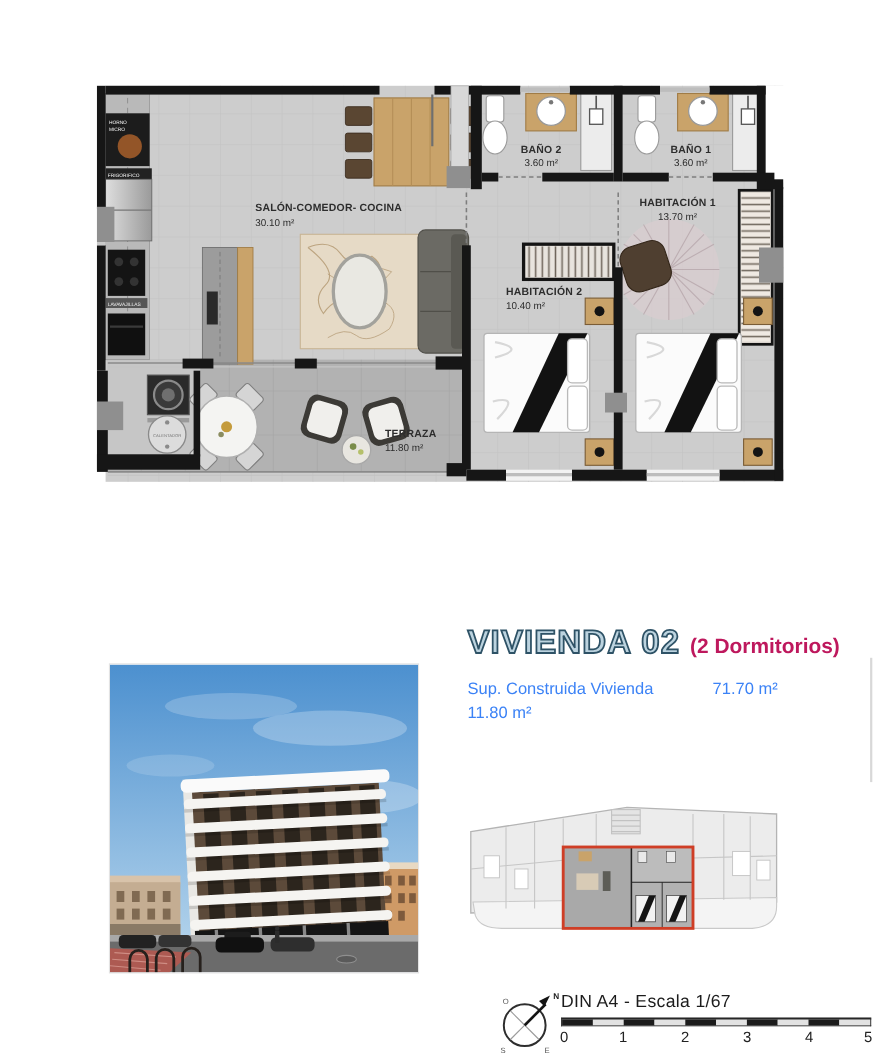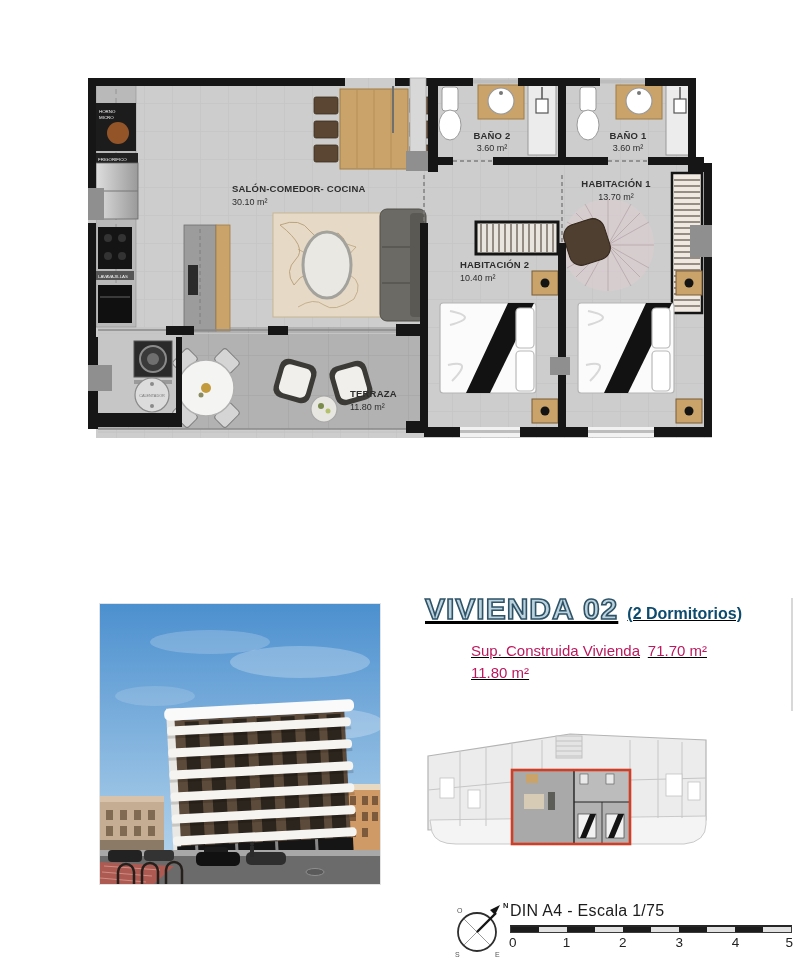--- a/index.html
+++ b/index.html
@@ -12,27 +12,27 @@
   .lbl{font-family:"Liberation Sans",sans-serif;font-size:9.5px;font-weight:700;fill:#2d2d2d;letter-spacing:.2px;}
   .lbl2{font-family:"Liberation Sans",sans-serif;font-size:9px;font-weight:400;fill:#2d2d2d;}
   .micro{font-family:"Liberation Sans",sans-serif;font-size:4.4px;fill:#f5f5f5;}
   .microd{font-family:"Liberation Sans",sans-serif;font-size:3.8px;fill:#777;}
 
   
   .photo{position:absolute;left:100px;top:604px;width:280px;height:280px;outline:1px solid #e3e3e3;}
   .photo svg{display:block;width:100%;height:100%;}
 
   
-  .info{position:absolute;left:425px;top:592px;width:300px;text-decoration:underline;}
+  .info{position:absolute;left:425px;top:568px;width:300px;}
   .title-line{display:flex;align-items:baseline;gap:9px;white-space:nowrap;}
   .title-main{font-size:30px;font-weight:700;letter-spacing:1px;
               color:#bcd3df;-webkit-text-stroke:1.6px #2e5266;}
-  .title-sub{font-size:16px;font-weight:700;color:#0c4a6e;}
+  .title-sub{font-size:19px;font-weight:700;color:#be185d;}
   .specs{margin-top:14px;width:282px;}
-  .spec-row{display:flex;justify-content:space-between;font-size:15px;color:#be185d;line-height:22px;margin-left:46px;}
+  .spec-row{display:flex;justify-content:space-between;font-size:15px;color:#3b82f6;line-height:22px;}
   .spec-label b{font-weight:700;}
   .spec-value{text-align:left;}
   .spec-row.total .spec-value,.spec-row.total .spec-label{font-weight:400;}
   .spec-row.total .spec-value{font-weight:700;}
   .v-rule{position:absolute;left:791px;top:598px;width:2px;height:113px;background:#d8d8d8;}
 
   
   .miniplan{position:absolute;left:420px;top:720px;width:292px;height:140px;}
   .miniplan svg{display:block;width:100%;height:100%;}
 
@@ -494,21 +494,21 @@
     <line x1="34" y1="36" x2="53" y2="17" stroke="#141414" stroke-width="2.4"></line>
     <polygon points="57,9 47,14 52,19" fill="#141414"></polygon>
     <text x="14" y="17" font-size="7" fill="#555">O</text>
     <text x="60" y="12" font-size="7.5" font-weight="bold" fill="#222">N</text>
     <text x="12" y="61" font-size="7" fill="#555">S</text>
     <text x="52" y="61" font-size="7" fill="#555">E</text>
   </svg>
   </div>
 
   <div class="scale">
-    <div class="scale-label">DIN A4 - Escala 1/75</div>
+    <div class="scale-label">DIN A4 - Escala 1/67</div>
     <div class="scale-bar">
       <div class="seg"></div>
         <div class="seg"></div>
         <div class="seg"></div>
         <div class="seg"></div>
         <div class="seg"></div>
       <div class="seg"></div>
         <div class="seg"></div>
         <div class="seg"></div>
         <div class="seg"></div>

